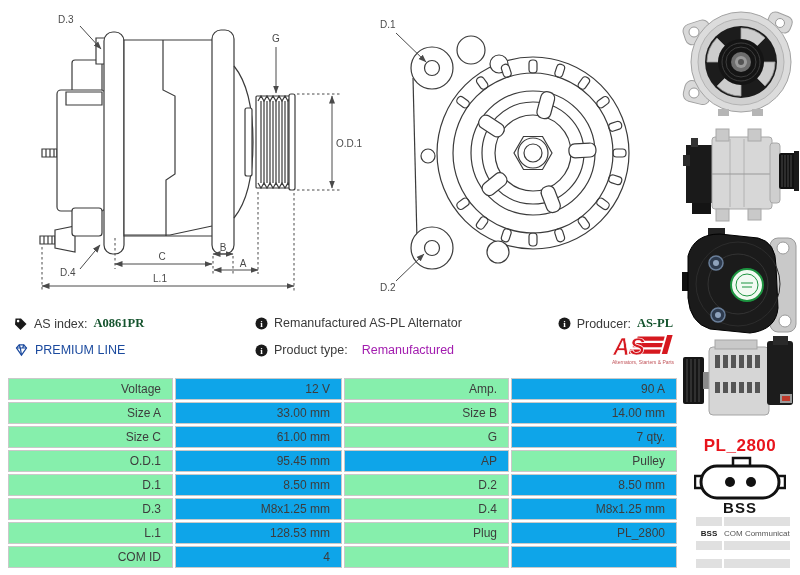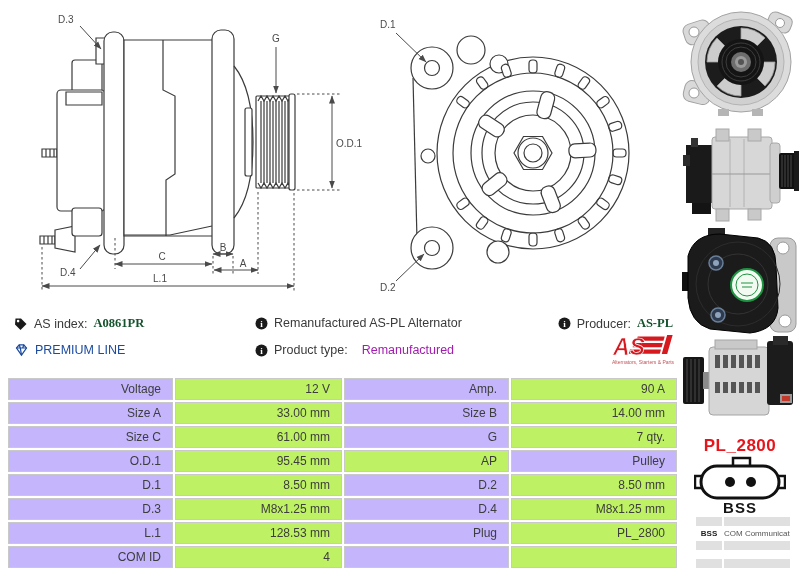--- a/index.html
+++ b/index.html
@@ -15,22 +15,22 @@
   .dlabel{font-family:"Liberation Sans",sans-serif;font-size:10px;fill:#4a4a4a;}
   
   .info-item{position:absolute;font-size:12.5px;color:#3a3a3a;display:flex;align-items:center;gap:6px;white-space:nowrap;}
   .info-item b{color:#14532d;font-family:Liberation Serif, serif;}
   .premium{color:#1b4a9e;font-weight:normal;}
   .green{color:#a21caf;font-weight:normal;padding-left:8px;}
   
   .spec-table{position:absolute;left:8px;top:378px;display:grid;
               grid-template-columns:165px 167px 165px 166px;gap:2px;}
   .spec-cell{box-sizing:border-box;height:22px;line-height:20px;font-size:12px;
-             color:#3d3d3d;text-align:right;padding-right:11px;border:1px solid #c9c9c9;background:#bef264;}
-  .spec-cell.lab{background:#c4b5fd;}
+             color:#3d3d3d;text-align:right;padding-right:11px;border:1px solid #c9c9c9;background:#0ea5e9;}
+  .spec-cell.lab{background:#86efac;}
   
   .rightcol{position:absolute;left:680px;top:0;width:120px;height:575px;}
   .plugname{position:absolute;left:0;top:436px;width:120px;text-align:center;
             color:#e8141c;font-weight:bold;font-size:17px;letter-spacing:.5px;}
   .bss{position:absolute;left:0;top:499px;width:120px;text-align:center;
        color:#151515;font-weight:bold;font-size:15px;letter-spacing:1px;}
   .comtbl{position:absolute;left:16px;top:517px;width:94px;}
   .comrow{display:flex;gap:2px;margin-bottom:1.5px;}
   .comcell{background:#e0e0e0;height:9px;}
   .comcell.k{width:26px;}

